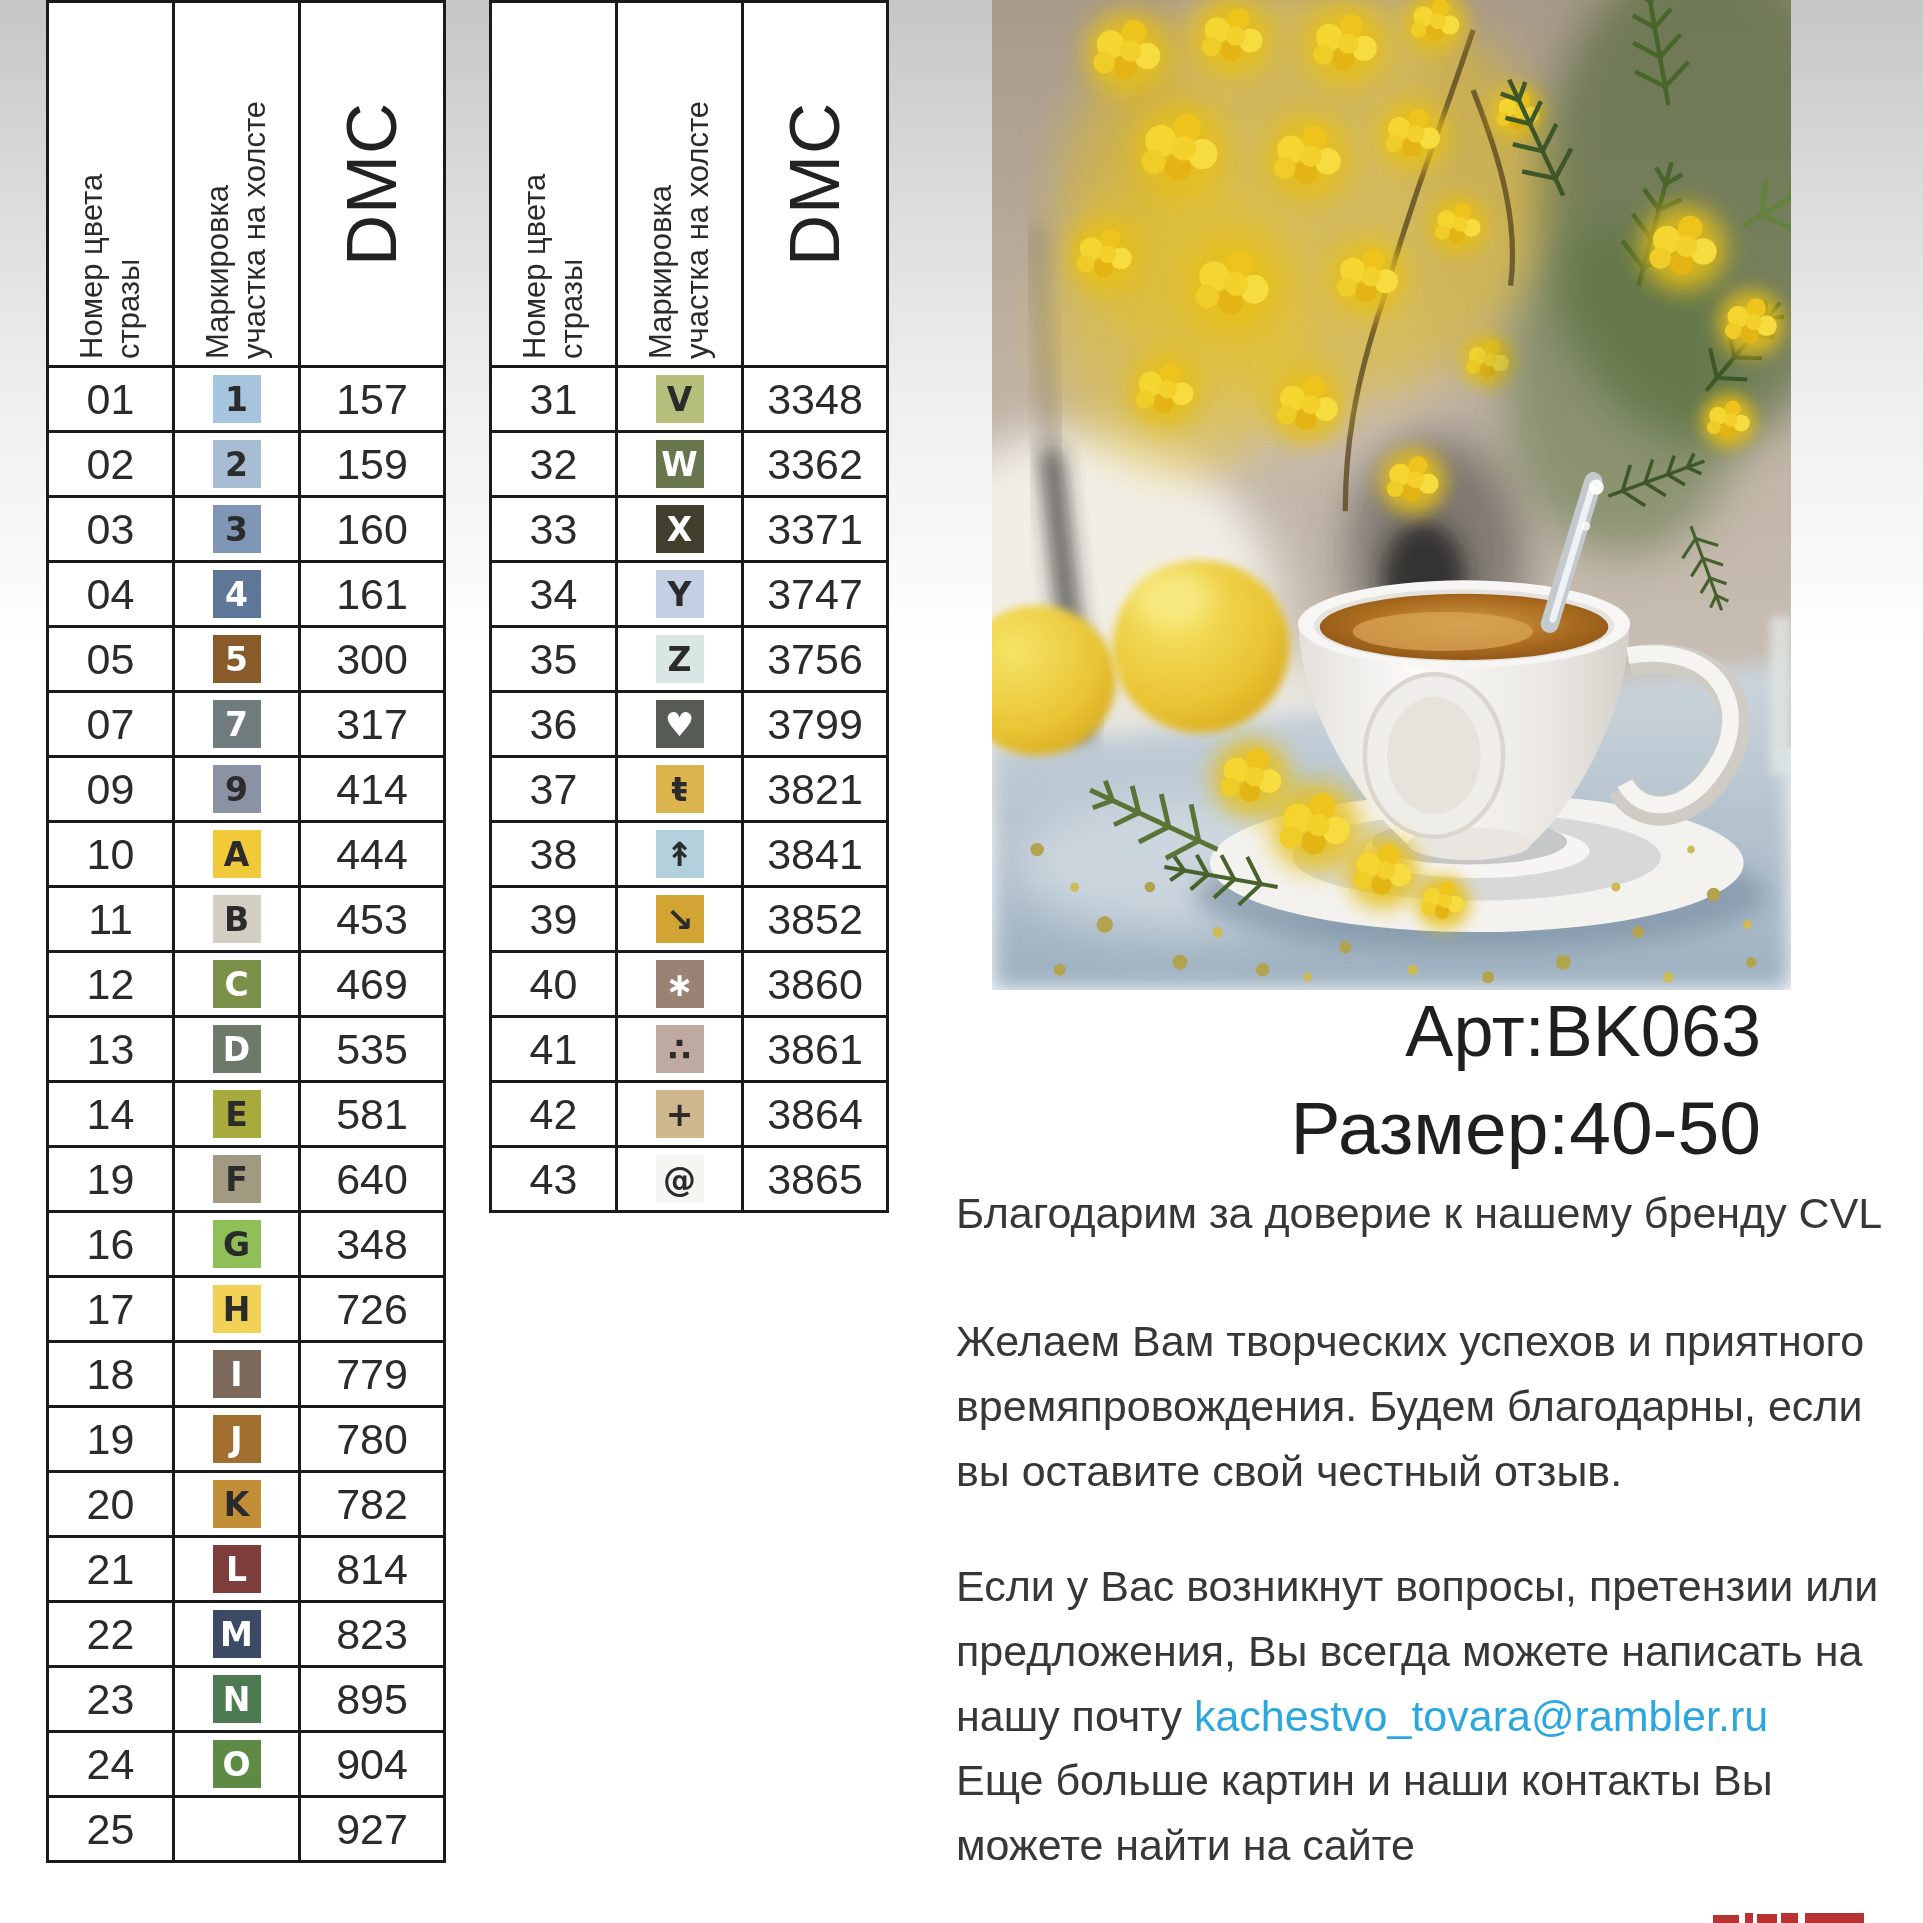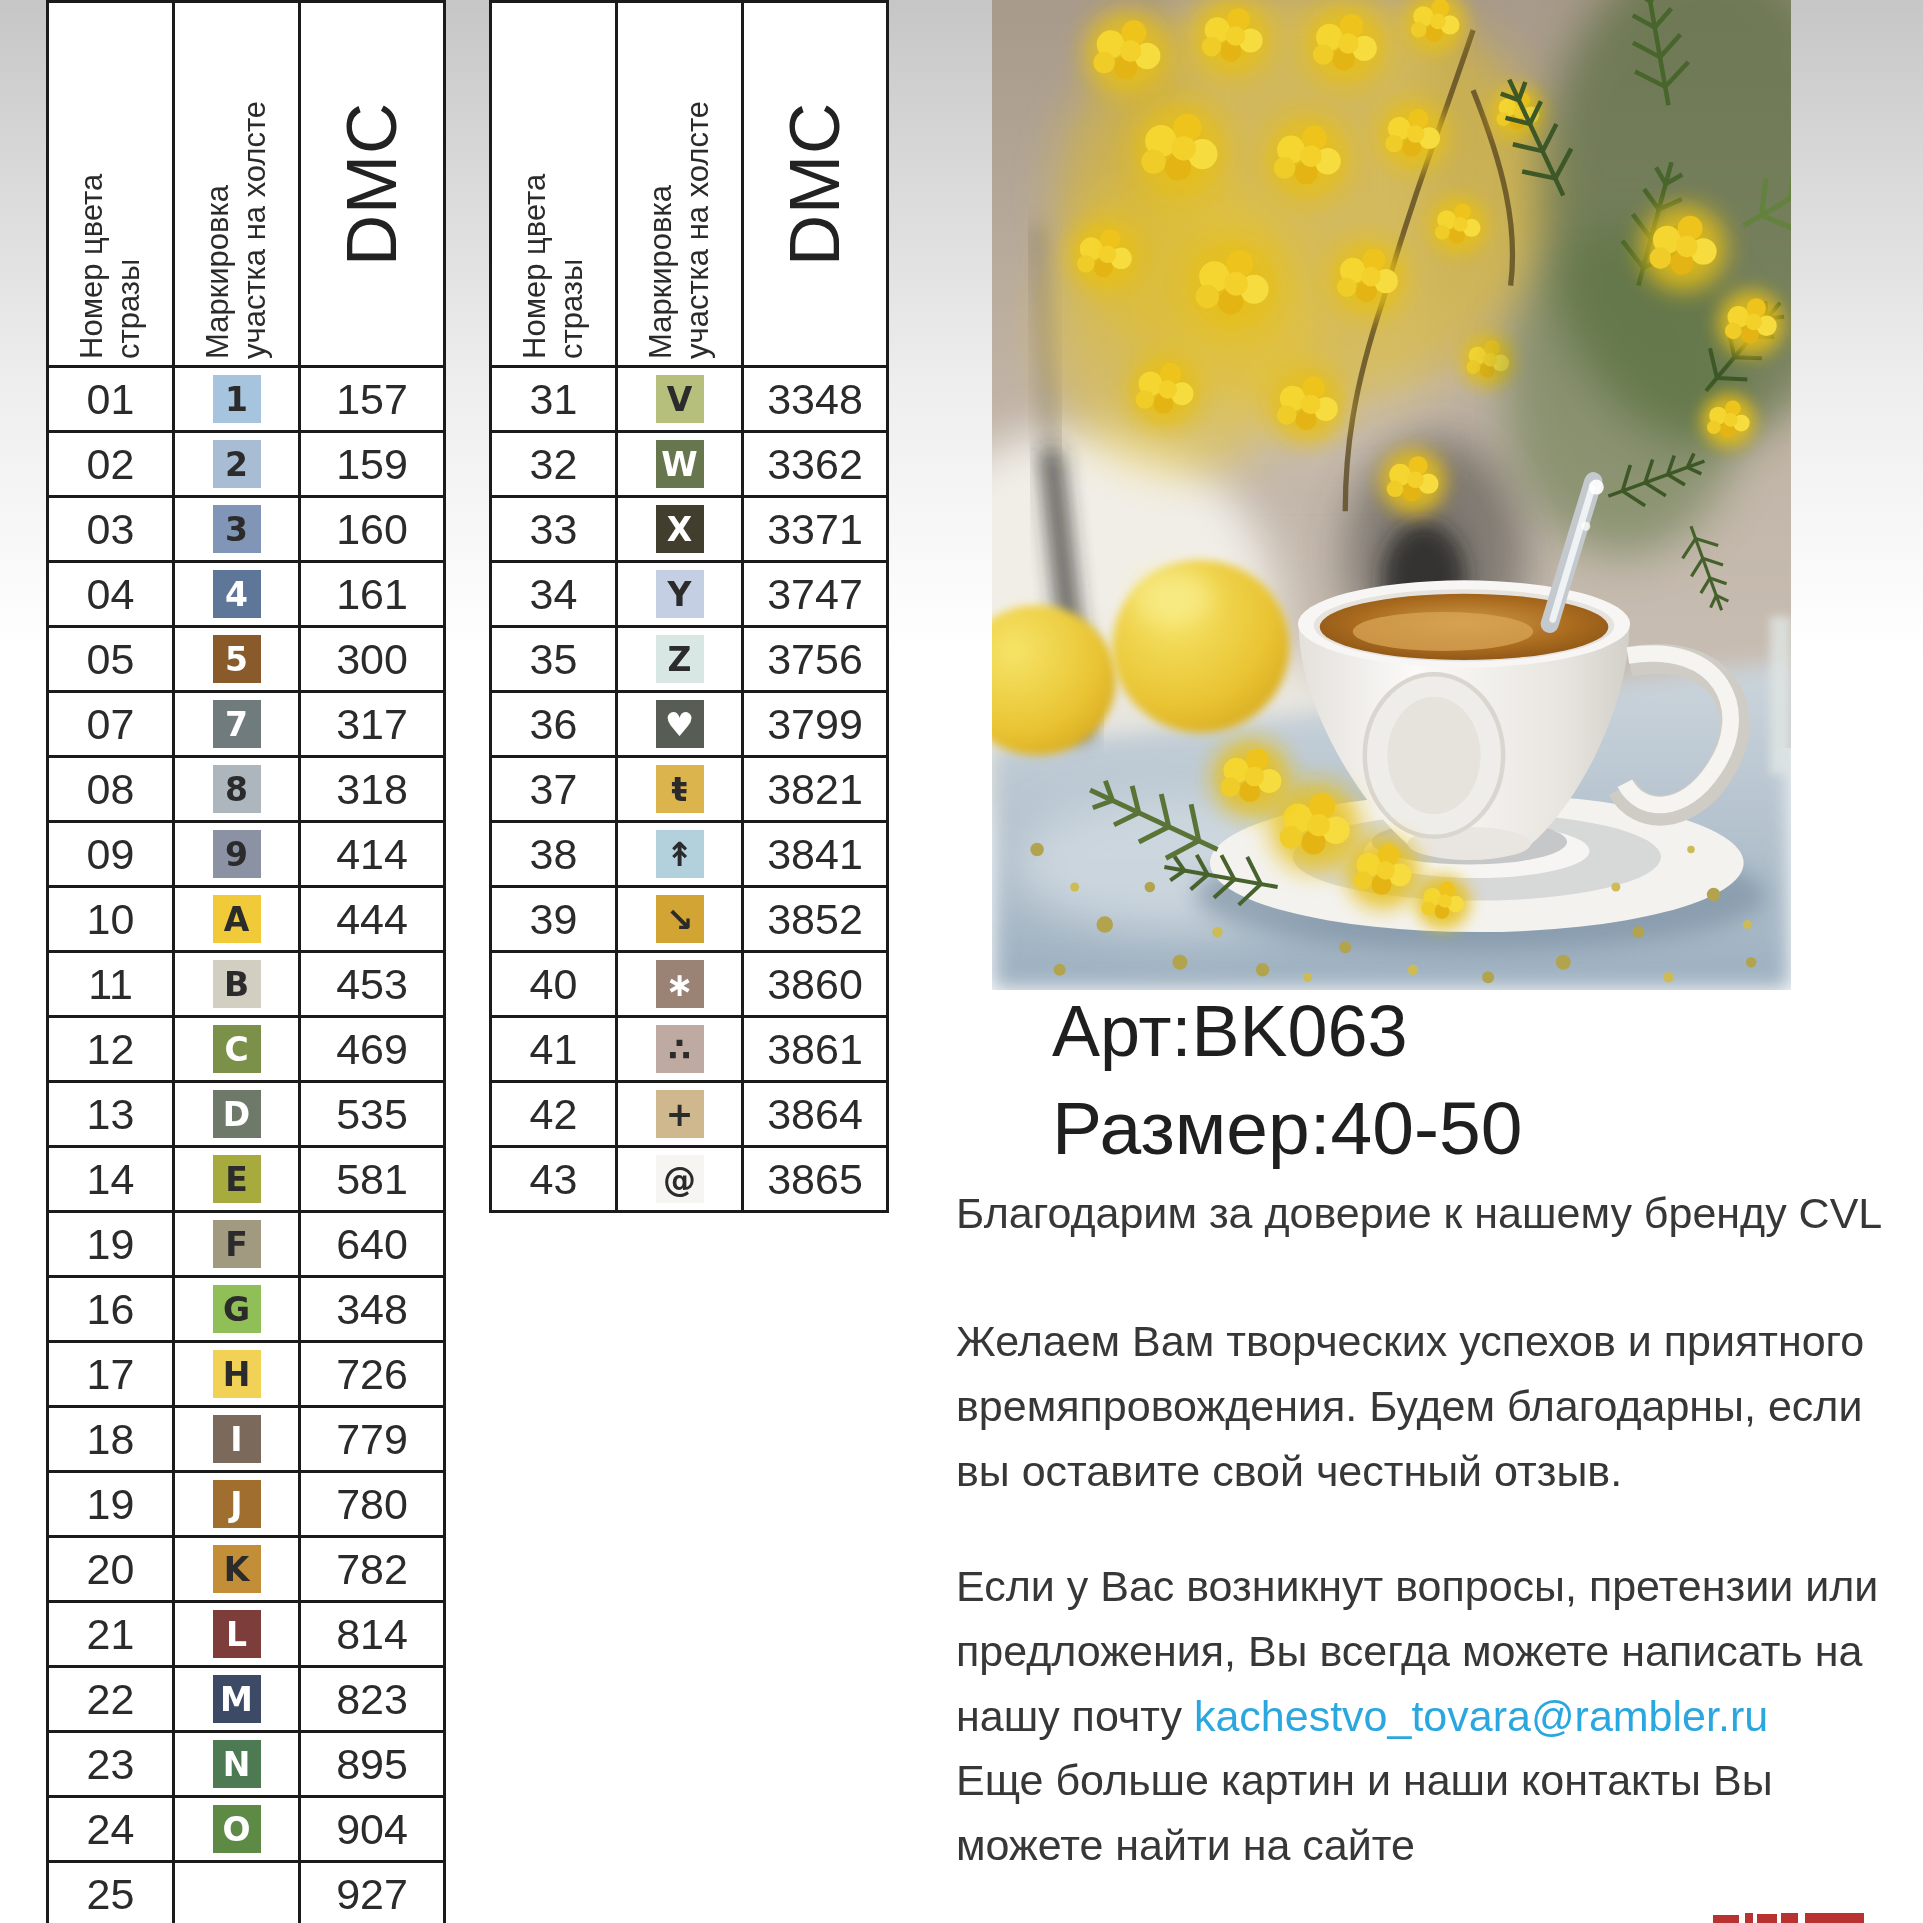--- a/index.html
+++ b/index.html
@@ -16,21 +16,21 @@
   .cell{height:62px;border-right:3px solid #1b1b1b;border-bottom:3px solid #1b1b1b;background:#fff;
     display:flex;align-items:center;justify-content:center;font-size:43px;color:#2b2b2b}
   .vt{position:absolute;left:50%;top:50%;transform:translate(-50%,-50%) rotate(-90deg);
     width:350px;font-size:31px;line-height:1.18;white-space:pre-line;text-align:left;color:#2b2b2b}
   .vt.dmc{font-size:71px;text-align:center;letter-spacing:0.8px;color:#222}
   .sq{width:48px;height:48px;display:flex;align-items:center;justify-content:center;
     font-family:"DejaVu Sans",sans-serif;font-size:33px;font-weight:700;line-height:1}
 
   
   .photo{position:absolute;left:992px;top:0;width:799px;height:990px}
-  .bigline{position:absolute;left:1052px;width:799px;text-align:left;color:#1f1f1f}
+  .bigline{position:absolute;left:962px;width:799px;text-align:right;color:#1f1f1f}
   .art{top:990px;font-size:72px}
   .size{top:1085px;font-size:75px}
   .para{position:absolute;left:956px;width:954px;font-size:43px;line-height:65px;
     color:#373737;white-space:pre-line}
   #p1{top:1181px}
   #p2{top:1309px}
   #p3{top:1554px}
   #p4{top:1748px}
   .email{text-decoration:none}
 
@@ -99,27 +99,20 @@
 
 
   <div class="lrow">
     <div class="cell">07</div>
     <div class="cell">
       <span class="sq" style="background-color: rgb(111, 123, 125); color: rgb(255, 255, 255);">7</span>
     </div>
     <div class="cell">317</div>
   </div>
 
-  <div class="lrow">
-    <div class="cell">08</div>
-    <div class="cell">
-      <span class="sq" style="background-color: rgb(173, 181, 189); color: rgb(43, 43, 43);">8</span>
-    </div>
-    <div class="cell">318</div>
-  </div>
 
   <div class="lrow">
     <div class="cell">09</div>
     <div class="cell">
       <span class="sq" style="background-color: rgb(138, 146, 163); color: rgb(43, 43, 43);">9</span>
     </div>
     <div class="cell">414</div>
   </div>
 
   <div class="lrow">

